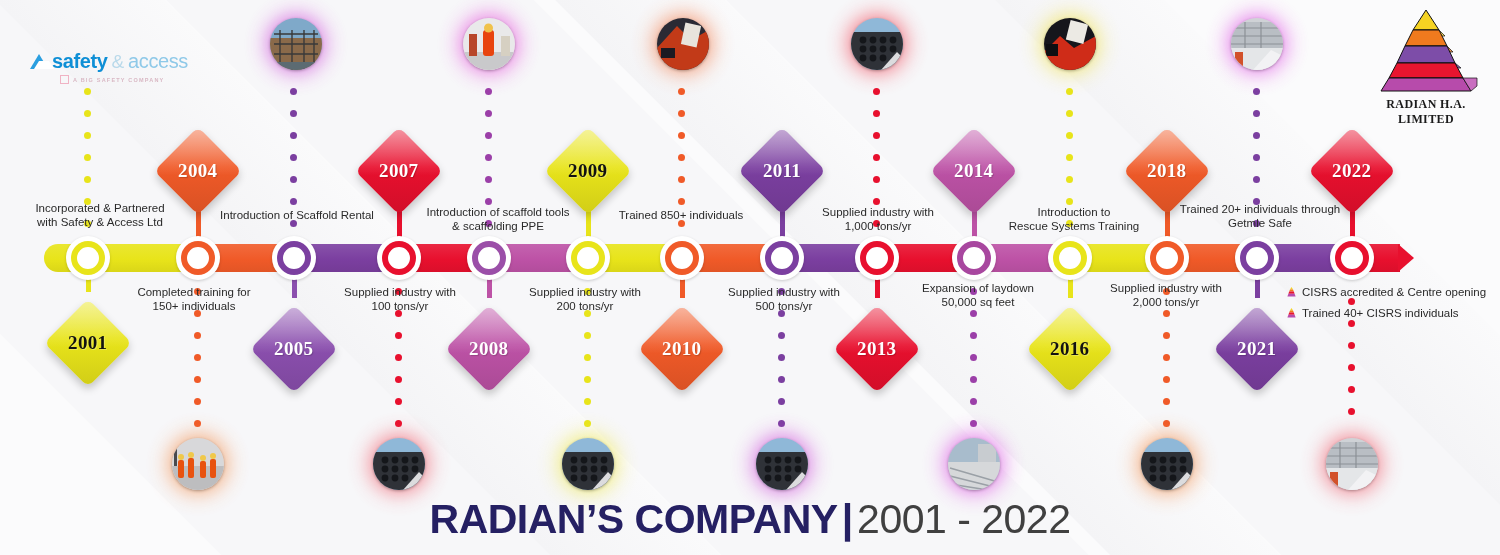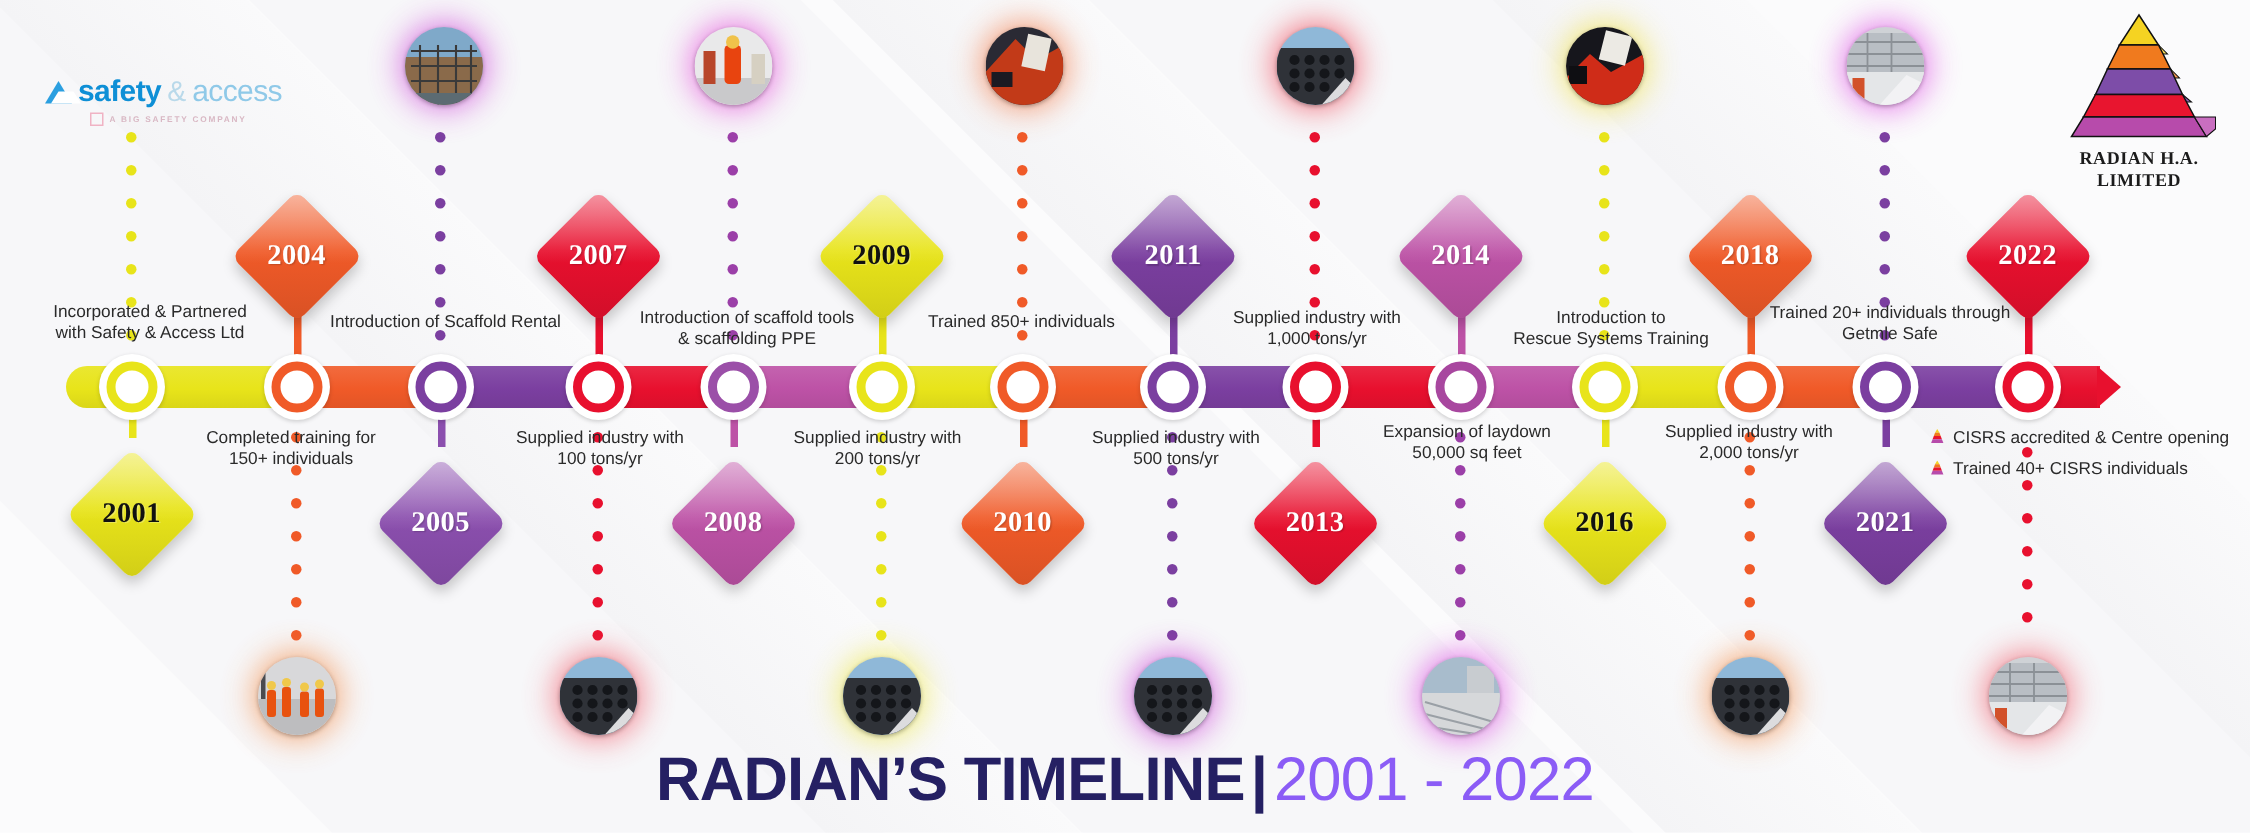--- a/index.html
+++ b/index.html
@@ -113,21 +113,21 @@
   #cisrs .it{ display:flex; align-items:center; gap:5px; margin-bottom:3px; }
   #cisrs .t{ font-size:11.5px; color:#2a2a2a; white-space:nowrap; }
 
   
   #title{
     position:absolute; left:0; right:0; bottom:12px; text-align:center; z-index:5;
     white-space:nowrap;
   }
   #title .b{ font-size:41px; font-weight:700; color:#252063; letter-spacing:-.5px; }
   #title .p{ font-size:41px; font-weight:700; color:#252063; margin:0 4px; }
-  #title .l{ font-size:41px; font-weight:400; color:#8b5cf6; letter-spacing:-.5px; }
+  #title .l{ font-size:41px; font-weight:400; color:#404040; letter-spacing:-.5px; }
 </style>
 </head>
 <body>
 
 <div id="bg">
   <div class="band2" style="left:120px"></div>
   <div class="band" style="left:420px"></div>
   <div class="band2" style="left:620px"></div>
   <div class="band" style="left:980px"></div>
   <div class="band2" style="left:1180px"></div>
@@ -738,14 +738,14 @@
           <polygon points="5.5,0 7,2.5 4,2.5" fill="#f5d322"></polygon>
           <polygon points="4,2.5 7,2.5 7.8,4.6 3.2,4.6" fill="#f07a1e"></polygon>
           <polygon points="3.2,4.6 7.8,4.6 8.6,6.8 2.4,6.8" fill="#e8152f"></polygon>
           <polygon points="2.4,6.8 8.6,6.8 9.6,9.4 1.4,9.4" fill="#b74bab"></polygon>
         </svg></span>
       <span class="t">Trained 40+ CISRS individuals</span>
     </div>
   </div>
 
 <div id="title">
-  <span class="b">RADIAN’S TIMELINE</span><span class="p">|</span><span class="l">2001 - 2022</span>
+  <span class="b">RADIAN’S COMPANY</span><span class="p">|</span><span class="l">2001 - 2022</span>
 </div>
 
 </body></html>

